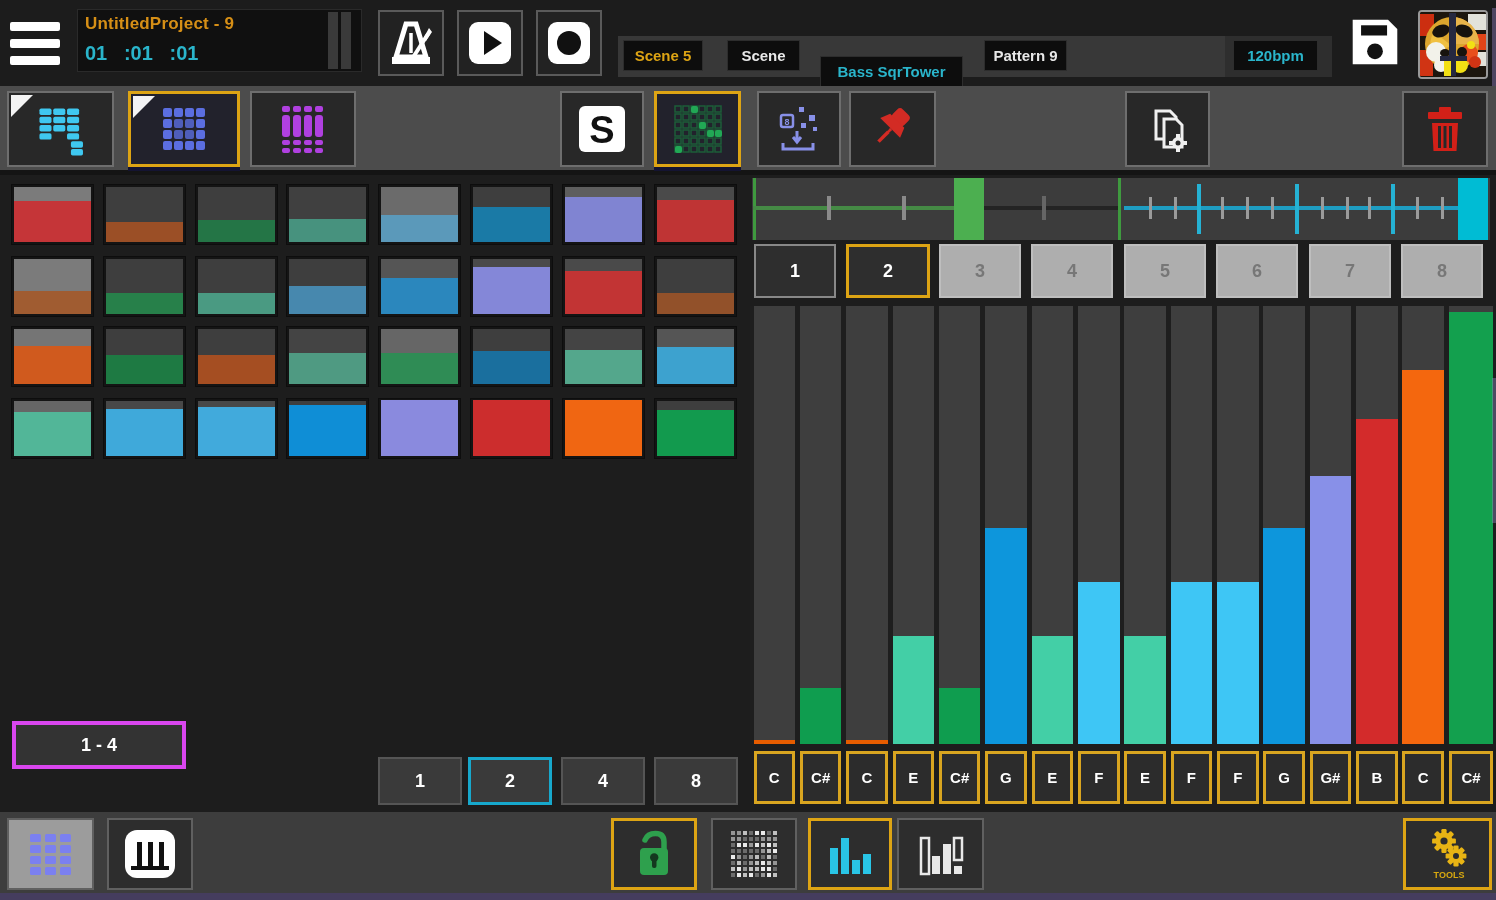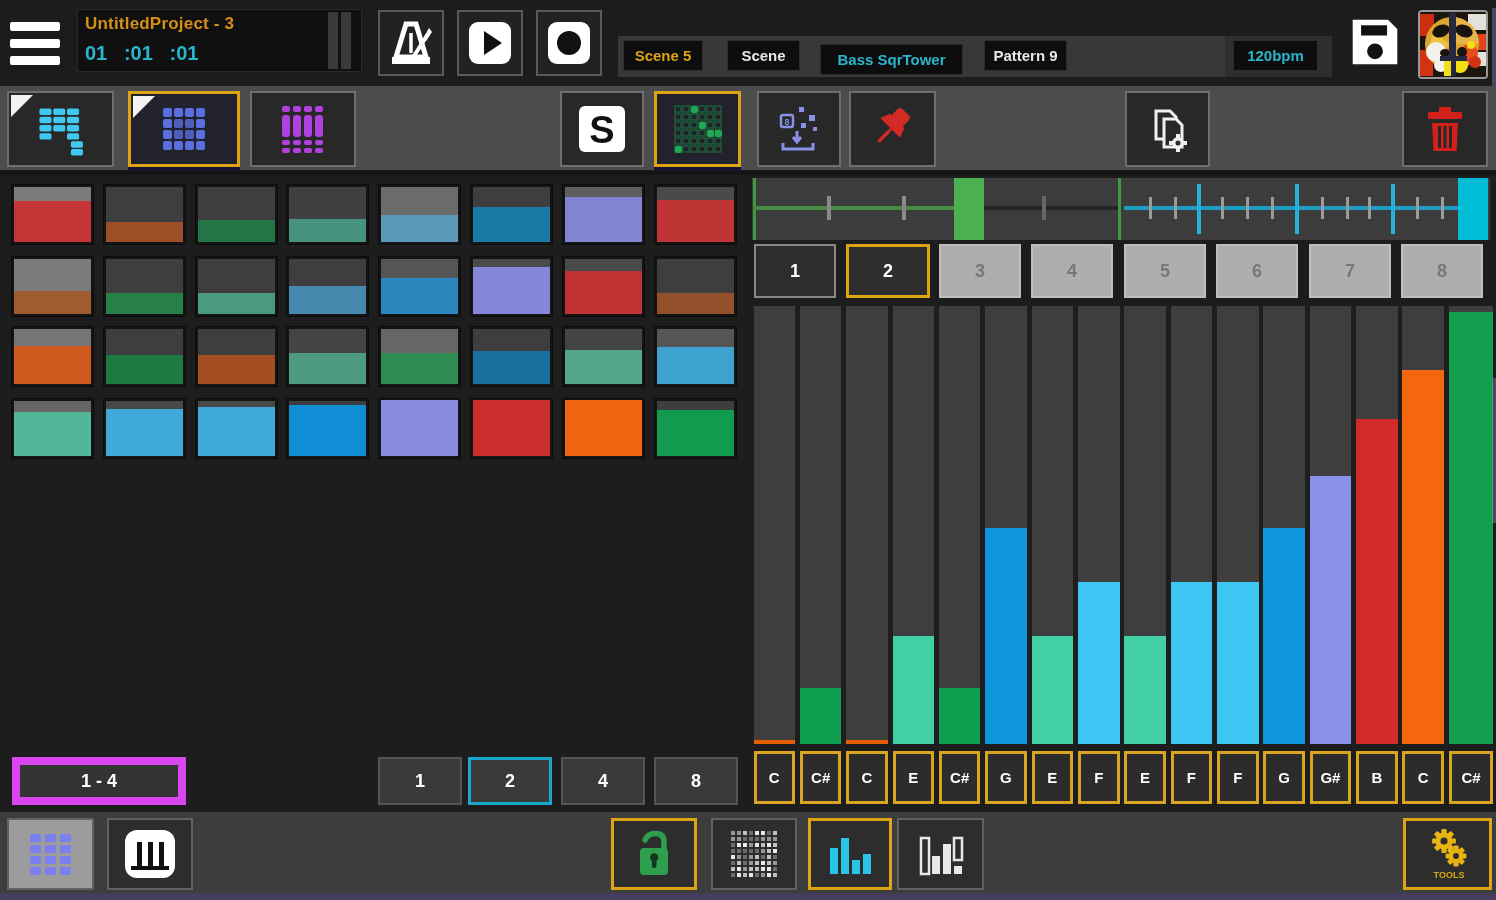--- a/index.html
+++ b/index.html
@@ -7,21 +7,21 @@
 .abs{position:absolute}
 </style></head>
 <body>
 <div class="abs" style="left:0;top:0;width:1496px;height:900px;background:#1d1d1d">
 
 <div class="abs" style="left:0;top:0;width:1496px;height:86px;background:#1c1c1c"></div>
 <div class="abs" style="left:10px;top:22px;width:50px;height:9px;background:#fff;border-radius:2px"></div>
 <div class="abs" style="left:10px;top:39px;width:50px;height:9px;background:#fff;border-radius:2px"></div>
 <div class="abs" style="left:10px;top:56px;width:50px;height:9px;background:#fff;border-radius:2px"></div>
 <div class="abs" style="left:77px;top:9px;width:285px;height:63px;background:#101010;border:1px solid #2a2a2a"></div>
-<div class="abs" style="left:85px;top:14px;font-size:17px;color:#d68f16;letter-spacing:0.2px">UntitledProject - 3</div>
+<div class="abs" style="left:85px;top:14px;font-size:17px;color:#d68f16;letter-spacing:0.2px">UntitledProject - 9</div>
 <div class="abs" style="left:85px;top:42px;font-size:20px;color:#2ab5cb">01&nbsp;&nbsp;&nbsp;:01&nbsp;&nbsp;&nbsp;:01</div>
 <div class="abs" style="left:328px;top:12px;width:10px;height:57px;background:#3a3a3a"></div>
 <div class="abs" style="left:341px;top:12px;width:10px;height:57px;background:#3a3a3a"></div>
 <div class="abs" style="left:378px;top:10px;width:66px;height:66px;background:#222;border:2px solid #5a5a5a;display:flex;align-items:center;justify-content:center">
       <svg width="52" height="52" viewBox="0 0 52 52">
 <path d="M21 7 L31 7 L41 40 L11 40 Z" fill="none" stroke="#fff" stroke-width="5"></path>
 <line x1="26" y1="16" x2="26" y2="36" stroke="#fff" stroke-width="3.5"></line>
 <line x1="27" y1="42" x2="43" y2="17" stroke="#fff" stroke-width="4"></line>
 <path d="M38 22 L44 11 L47 15 L41 24 Z" fill="#fff"></path>
 <path d="M7 40 L45 40 L45 47 L7 47 Z" fill="#fff"></path>
@@ -35,21 +35,21 @@
     </div>
 <div class="abs" style="left:536px;top:10px;width:66px;height:66px;background:#222;border:2px solid #5a5a5a;display:flex;align-items:center;justify-content:center">
       <svg width="52" height="52" viewBox="0 0 52 52">
 <rect x="5" y="5" width="42" height="42" rx="9" fill="#fff"></rect>
 <circle cx="26" cy="26" r="12" fill="#111"></circle>
 </svg>
     </div>
 <div class="abs" style="left:618px;top:36px;width:714px;height:41px;background:#383838"></div>
 <div class="abs" style="left:623px;top:40px;width:80px;height:31px;background:#0d0d0d;border:1px solid #2d2d2d;display:flex;align-items:center;justify-content:center;font-size:15px;color:#dda414">Scene 5</div>
 <div class="abs" style="left:727px;top:40px;width:73px;height:31px;background:#0d0d0d;border:1px solid #2d2d2d;display:flex;align-items:center;justify-content:center;font-size:15px;color:#e8e8e8">Scene</div>
-<div class="abs" style="left:820px;top:44px;width:143px;height:31px;background:#0d0d0d;border:1px solid #2d2d2d;display:flex;align-items:center;justify-content:center;font-size:15px;color:#2ab5cb">Bass SqrTower</div>
+<div class="abs" style="left:820px;top:56px;width:143px;height:31px;background:#0d0d0d;border:1px solid #2d2d2d;display:flex;align-items:center;justify-content:center;font-size:15px;color:#2ab5cb">Bass SqrTower</div>
 <div class="abs" style="left:984px;top:40px;width:83px;height:31px;background:#0d0d0d;border:1px solid #2d2d2d;display:flex;align-items:center;justify-content:center;font-size:15px;color:#e8e8e8">Pattern 9</div>
 <div class="abs" style="left:1225px;top:36px;width:107px;height:41px;background:#2e2e2e"></div>
 <div class="abs" style="left:1233px;top:40px;width:85px;height:31px;background:#0d0d0d;border:1px solid #2d2d2d;display:flex;align-items:center;justify-content:center;font-size:15px;color:#2ab5cb">120bpm</div>
 <svg class="abs" style="left:1349px;top:16px" width="52" height="52" viewBox="0 0 56 56">
 <path d="M4 4 L42 4 L52 14 L52 52 L4 52 Z" fill="#fff"></path>
 <rect x="13" y="10" width="28" height="11" fill="#111"></rect>
 <circle cx="28" cy="38" r="8.5" fill="#111"></circle>
 </svg>
 <div class="abs" style="left:1418px;top:10px;width:70px;height:69px;background:#17130d;border:2px solid #999;border-radius:4px;overflow:hidden">
 <svg width="66" height="65" viewBox="0 0 66 65">
@@ -448,21 +448,21 @@
 <div class="abs" style="left:1078.0px;top:751px;width:41.5px;height:53px;background:#2c2c2c;border:3px solid #d9a520;display:flex;align-items:center;justify-content:center;font-size:15px;color:#fff">F</div>
 <div class="abs" style="left:1124.3px;top:751px;width:41.5px;height:53px;background:#2c2c2c;border:3px solid #d9a520;display:flex;align-items:center;justify-content:center;font-size:15px;color:#fff">E</div>
 <div class="abs" style="left:1170.7px;top:751px;width:41.5px;height:53px;background:#2c2c2c;border:3px solid #d9a520;display:flex;align-items:center;justify-content:center;font-size:15px;color:#fff">F</div>
 <div class="abs" style="left:1217.0px;top:751px;width:41.5px;height:53px;background:#2c2c2c;border:3px solid #d9a520;display:flex;align-items:center;justify-content:center;font-size:15px;color:#fff">F</div>
 <div class="abs" style="left:1263.3px;top:751px;width:41.5px;height:53px;background:#2c2c2c;border:3px solid #d9a520;display:flex;align-items:center;justify-content:center;font-size:15px;color:#fff">G</div>
 <div class="abs" style="left:1309.7px;top:751px;width:41.5px;height:53px;background:#2c2c2c;border:3px solid #d9a520;display:flex;align-items:center;justify-content:center;font-size:15px;color:#fff">G#</div>
 <div class="abs" style="left:1356.1px;top:751px;width:41.5px;height:53px;background:#2c2c2c;border:3px solid #d9a520;display:flex;align-items:center;justify-content:center;font-size:15px;color:#fff">B</div>
 <div class="abs" style="left:1402.4px;top:751px;width:41.5px;height:53px;background:#2c2c2c;border:3px solid #d9a520;display:flex;align-items:center;justify-content:center;font-size:15px;color:#fff">C</div>
 <div class="abs" style="left:1448.8px;top:751px;width:44.5px;height:53px;background:#2c2c2c;border:3px solid #d9a520;display:flex;align-items:center;justify-content:center;font-size:15px;color:#fff">C#</div>
 <div class="abs" style="left:1492px;top:378px;width:4px;height:145px;background:#8a84b8;opacity:0.45"></div>
-<div class="abs" style="left:12px;top:757px;width:174px;height:48px;background:#333;border:8px solid #d946ef;display:flex;align-items:center;justify-content:center;font-size:18px;color:#fff">1 - 4</div>
+<div class="abs" style="left:12px;top:721px;width:174px;height:48px;background:#333;border:4px solid #d946ef;display:flex;align-items:center;justify-content:center;font-size:18px;color:#fff">1 - 4</div>
 <div class="abs" style="left:378px;top:757px;width:84px;height:48px;background:#3a3a3a;border:2px solid #555;display:flex;align-items:center;justify-content:center;font-size:18px;color:#fff">1</div>
 <div class="abs" style="left:468px;top:757px;width:84px;height:48px;background:#3a3a3a;border:3px solid #17a8cc;display:flex;align-items:center;justify-content:center;font-size:18px;color:#fff">2</div>
 <div class="abs" style="left:561px;top:757px;width:84px;height:48px;background:#3a3a3a;border:2px solid #555;display:flex;align-items:center;justify-content:center;font-size:18px;color:#fff">4</div>
 <div class="abs" style="left:654px;top:757px;width:84px;height:48px;background:#3a3a3a;border:2px solid #555;display:flex;align-items:center;justify-content:center;font-size:18px;color:#fff">8</div>
 <div class="abs" style="left:0;top:812px;width:1496px;height:81px;background:#3d3d3d"></div>
 <div class="abs" style="left:7px;top:818px;width:87px;height:72px;background:#9c9c9c;border:2px solid #606060;display:flex;align-items:center;justify-content:center">
       <svg width="44" height="42" viewBox="0 0 44 42">
         <rect x="1" y="1" width="11" height="8" rx="1.5" fill="#7b80f0"></rect>
         <rect x="16" y="1" width="11" height="8" rx="1.5" fill="#7b80f0"></rect>
         <rect x="31" y="1" width="11" height="8" rx="1.5" fill="#7b80f0"></rect>

